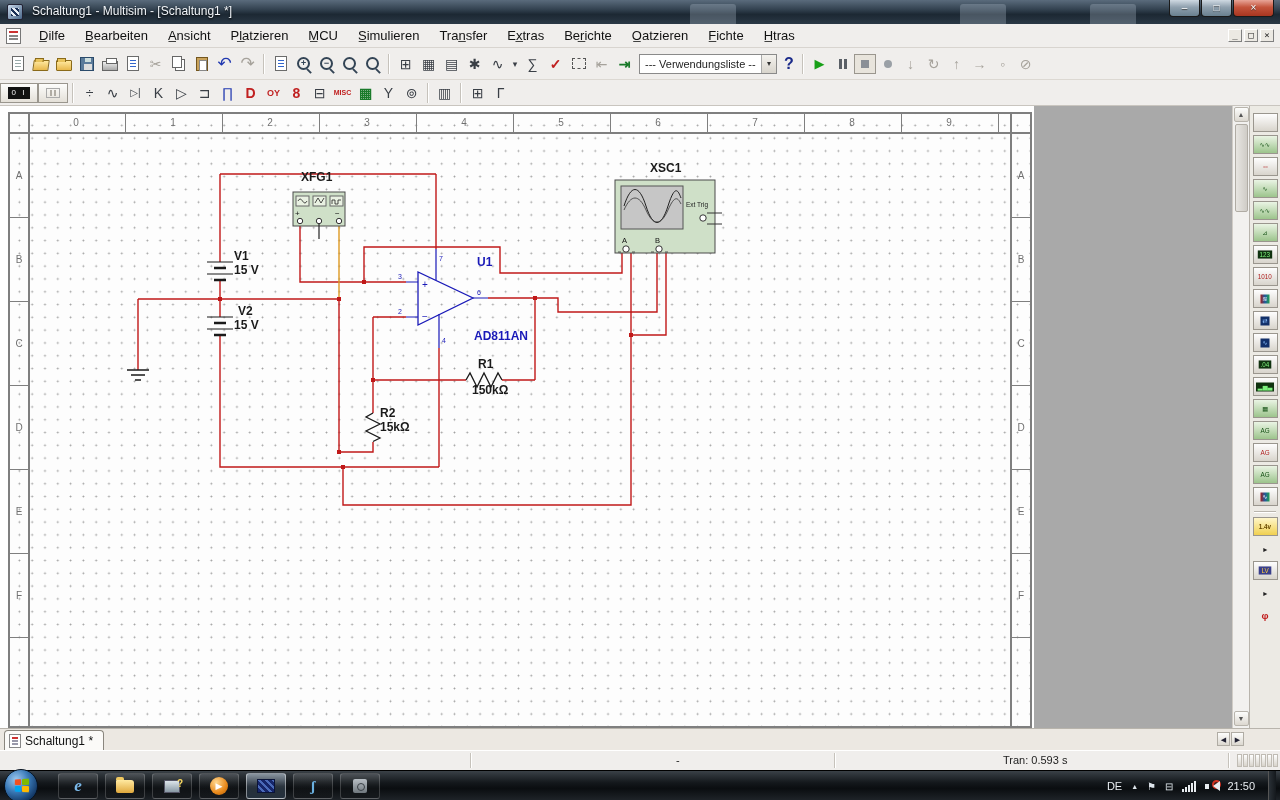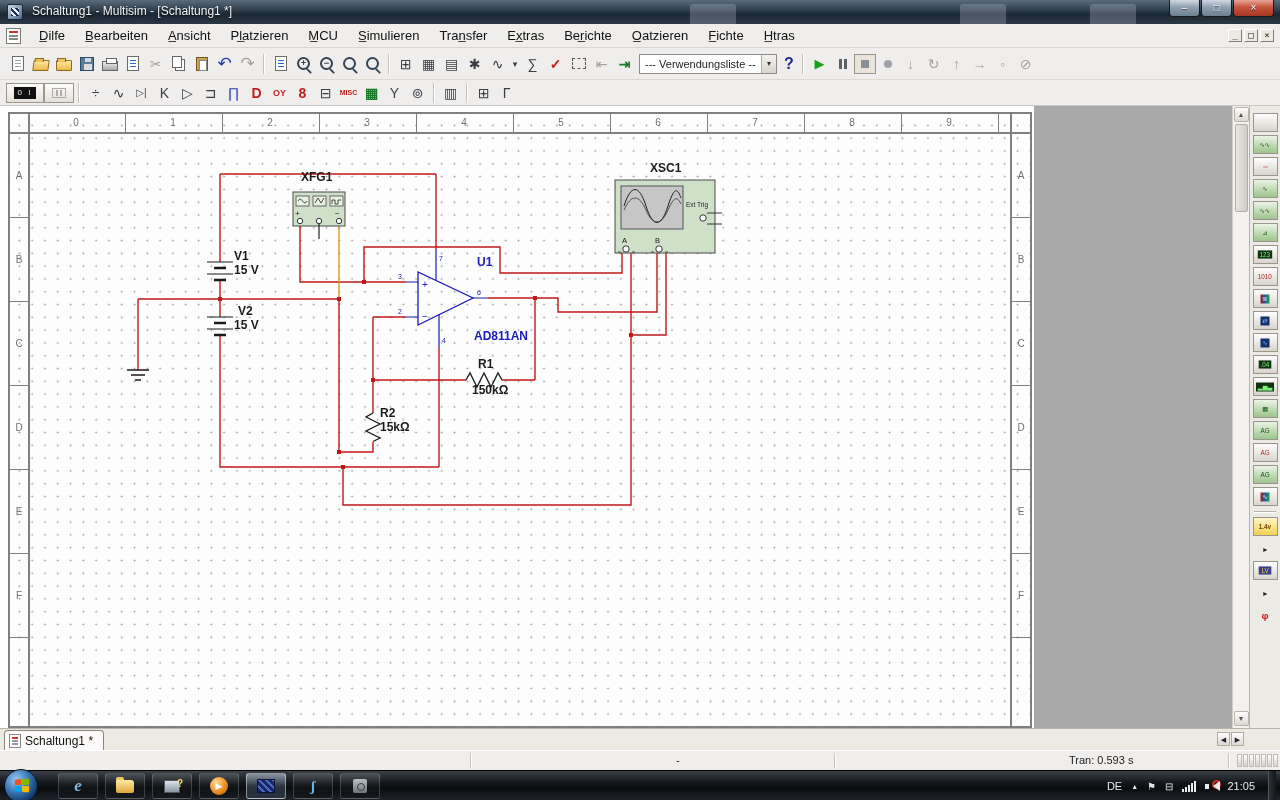--- a/index.html
+++ b/index.html
@@ -26,21 +26,21 @@
     border-bottom:1px solid #d8d4cf; display:flex; align-items:center; font-size:13px; color:#111; }
   #menubar .doc-ic { width:15px; height:16px; margin:0 8px 0 6px; background:#fff; border:1px solid #777; position:relative; }
   #menubar .doc-ic:after { content:""; position:absolute; left:2px; top:2px; width:9px; height:2px; background:#c33; box-shadow:0 4px 0 #888,0 7px 0 #888; }
   .menu-item { padding:3px 10px; cursor:default; }
   .mdi-btns { margin-left:auto; margin-right:6px; display:flex; gap:2px; }
   .mdi-btn { width:14px; height:13px; background:#ece9e3; border:1px solid #fff; border-right-color:#808080; border-bottom-color:#808080;
     font-size:9px; line-height:11px; text-align:center; color:#222; font-family:"DejaVu Sans Mono",monospace; }
 
   
   #toolbar1 { position:absolute; left:0; top:48px; width:1280px; height:32px; background:#f0eeec; border-bottom:1px solid #dcd8d2; display:flex; align-items:center; padding-left:6px; }
-  #toolbar2 { position:absolute; left:0; top:80px; width:1280px; height:26px; background:#f0eeec; border-bottom:1px solid #c9c5bf; display:flex; align-items:center; padding-left:6px; }
+  #toolbar2 { position:absolute; left:0; top:80px; width:1280px; height:26px; background:#f0eeec; border-bottom:1px solid #c9c5bf; display:flex; align-items:center; }
   .tbtn { width:23px; height:22px; display:flex; align-items:center; justify-content:center; font-size:14px; color:#3a3f46; position:relative; }
   .tbtn.sm { width:21px; }
   .sep { width:2px; height:20px; margin:0 4px; border-left:1px solid #c6c2bb; border-right:1px solid #fff; }
   .gray { color:#a6a29b !important; }
   
   .page { width:12px; height:15px; background:#fff; border:1px solid #6b6b6b; position:relative; }
   .page:after { content:""; position:absolute; left:2px; top:3px; width:6px; height:1px; background:#9aa; box-shadow:0 3px 0 #9aa,0 6px 0 #9aa; }
   .page.blue:after { background:#36c; box-shadow:0 3px 0 #36c,0 6px 0 #36c; }
   .folder { width:16px; height:11px; background:linear-gradient(#ffe9a0,#e8b84c); border:1px solid #8a6a1a; border-radius:1px; position:relative; margin-top:3px; }
   .folder:before { content:""; position:absolute; left:0; top:-3px; width:7px; height:3px; background:#e8c35c; border:1px solid #8a6a1a; border-bottom:none; }
@@ -115,21 +115,21 @@
     border-bottom:none; border-radius:4px 4px 0 0; display:flex; align-items:center; font-size:12px; color:#111; gap:4px; }
   .sheettab .pg { width:12px; height:14px; background:#fff; border:1px solid #888; position:relative; }
   .sheettab .pg:after { content:""; position:absolute; left:2px; top:2px; width:6px; height:2px; background:#c33; box-shadow:0 3px 0 #99a,0 6px 0 #99a; }
   .tab-arrows { position:absolute; right:36px; top:3px; display:flex; gap:1px; }
   .tab-arrows span { width:13px; height:14px; background:linear-gradient(#fdfdfc,#dcd8d0); border:1px solid #b0aca4; font-size:7px; line-height:13px; text-align:center; color:#223; }
 
   
   #statusbar { position:absolute; left:0; top:750px; width:1280px; height:20px; background:#f0eeec; border-top:1px solid #fff; font-size:11px; color:#222; }
   .st-sep { position:absolute; top:2px; bottom:2px; width:2px; border-left:1px solid #c6c2bb; border-right:1px solid #fff; }
   .st-dash { position:absolute; left:676px; top:3px; }
-  .st-tran { position:absolute; left:1069px; top:3px; }
+  .st-tran { position:absolute; left:1003px; top:3px; }
   .grip { position:absolute; right:2px; top:3px; display:flex; gap:1px; }
   .grip i { width:5px; height:13px; background:linear-gradient(#fff,#d8d4cc); border:1px solid #c0bcb4; }
 
   
   #taskbar { position:absolute; left:0; top:770px; width:1280px; height:30px;
     background:linear-gradient(#3a4147,#14181c 40%,#0a0d10 60%,#1e2328); border-top:1px solid #000; }
   .orb { position:absolute; left:4px; top:-2px; width:34px; height:34px; border-radius:50%;
     background:radial-gradient(circle at 35% 30%,#9cc8f0 0%,#3a7ab8 40%,#143a68 75%,#0a1e38); border:1px solid #061220; }
   .orb .fl { position:absolute; left:9px; top:9px; width:16px; height:14px; display:grid; grid-template-columns:7px 7px; grid-template-rows:6px 6px; gap:1px; transform:perspective(40px) rotateY(-18deg); }
   .orb .fl b { border-radius:1px; }
@@ -621,16 +621,16 @@
     <span class="sigbars">
         <i style="height:3px"></i>
         <i style="height:5px"></i>
         <i style="height:7px"></i>
         <i style="height:9px"></i>
         <i style="height:11px"></i>
       </span>
     <span class="spk">
         <span class="no"></span>
       </span>
-    <span>21:05</span>
+    <span>21:50</span>
     <span class="showdesk"></span>
   </div>
 </div>
 
 </body></html>

